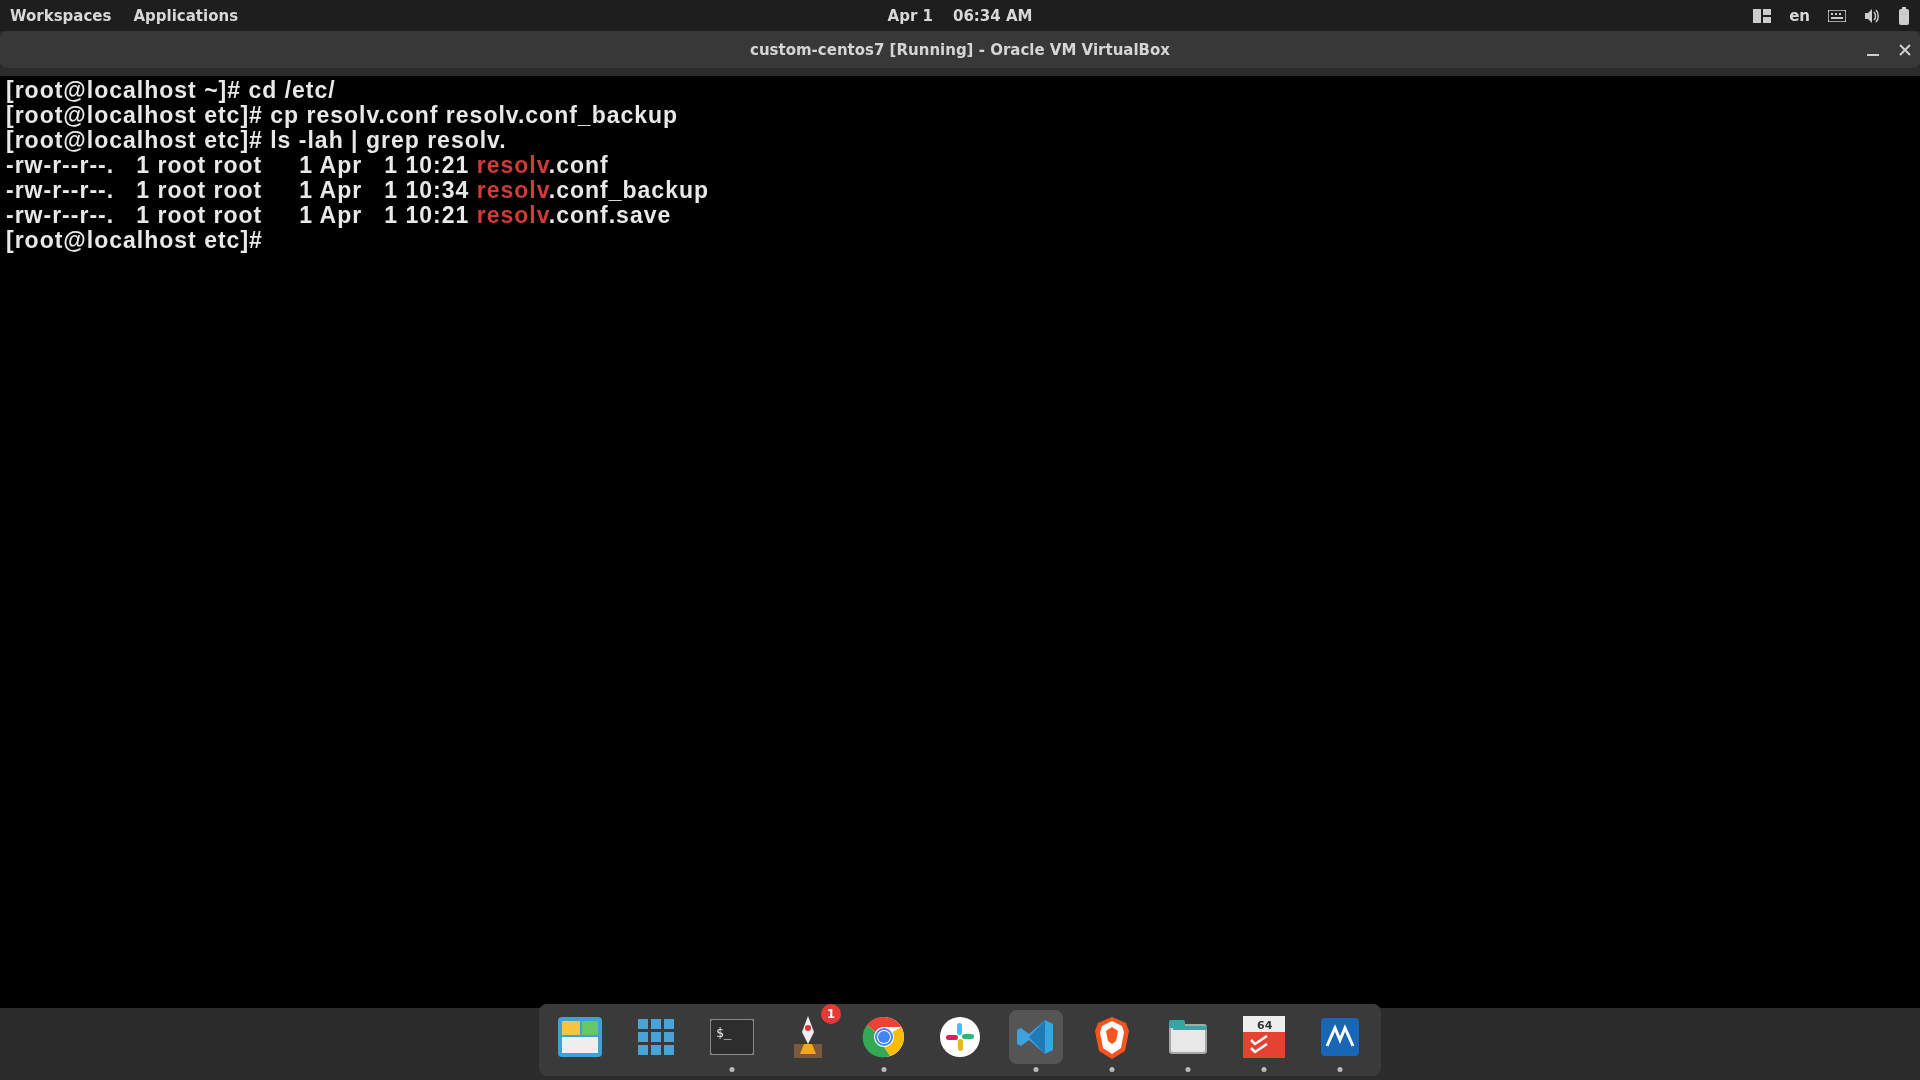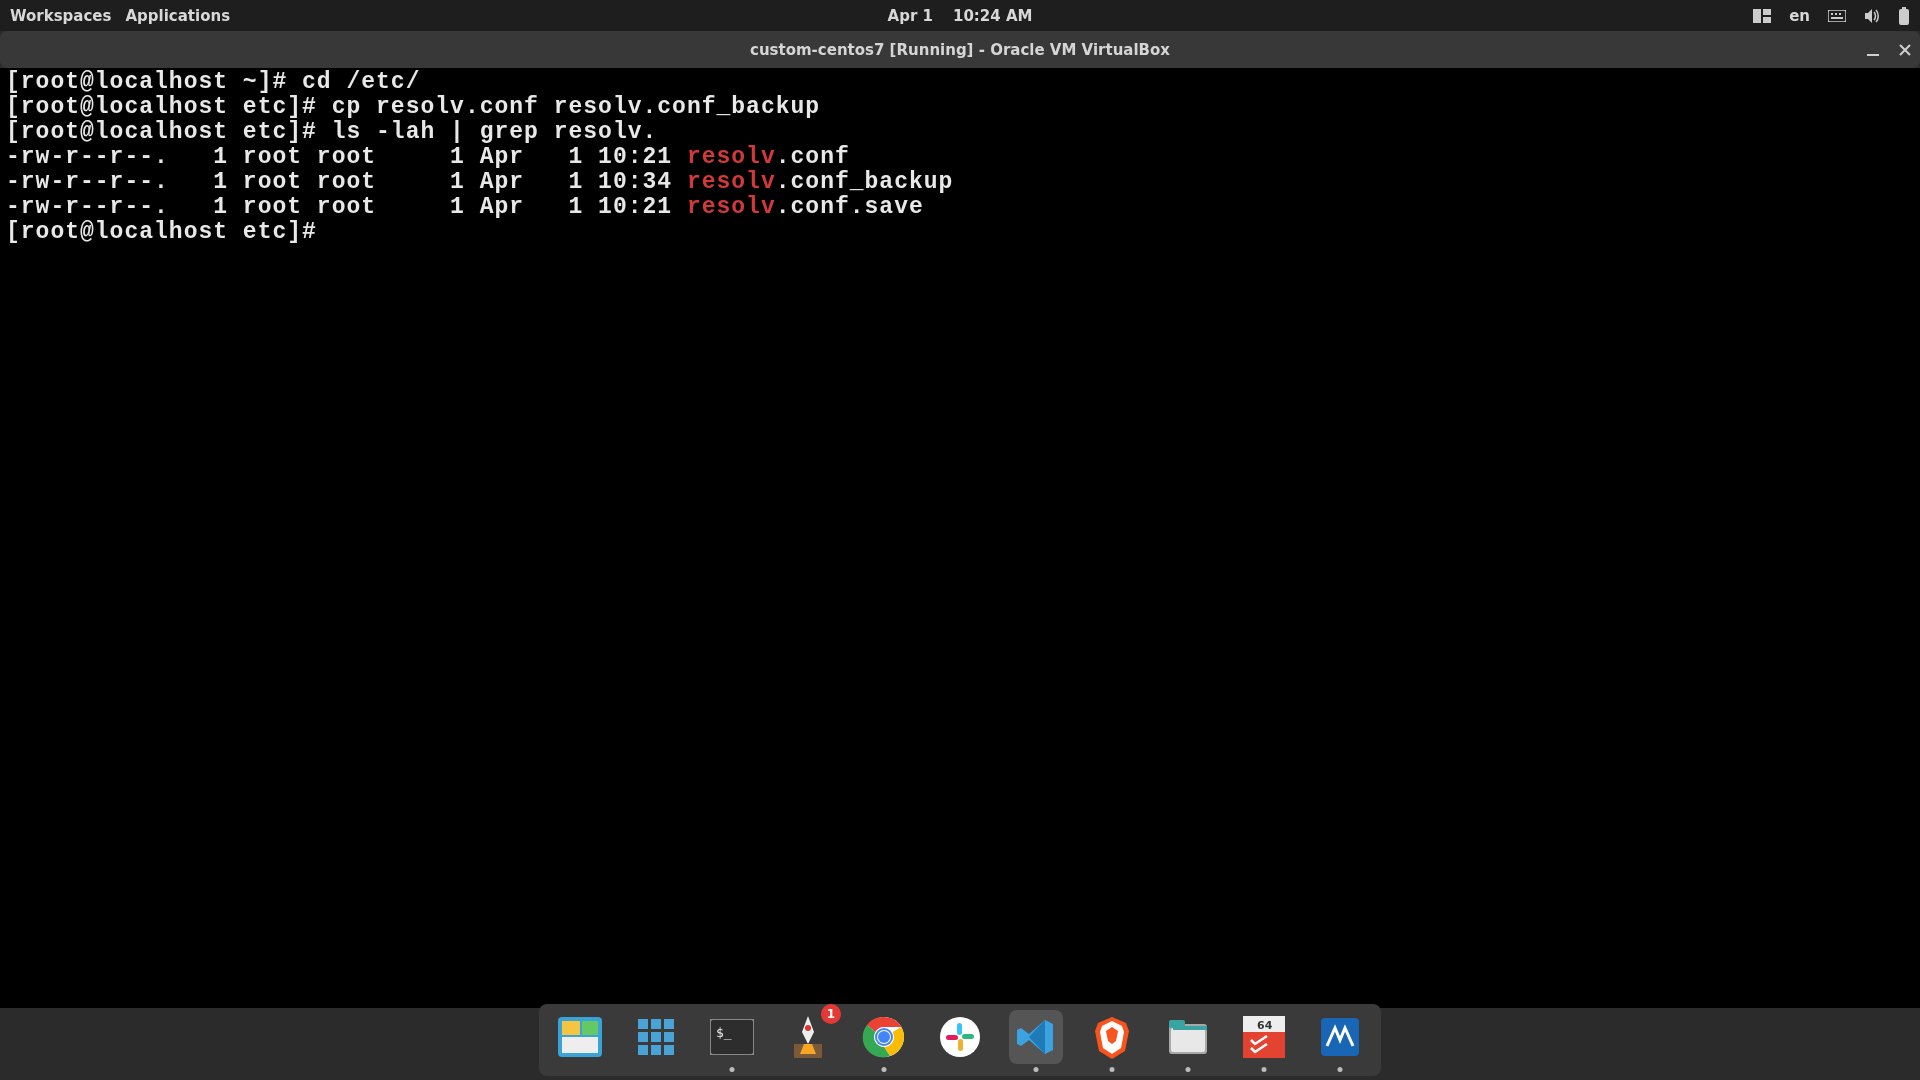--- a/index.html
+++ b/index.html
@@ -15,21 +15,21 @@
     height: 31px;
     background: #1e1e1e;
     display: flex;
     align-items: center;
     color: #d8d8d8;
     font-size: 15px;
     font-weight: 600;
     padding: 0 10px;
     position: relative;
   }
-  .topbar-left { display: flex; gap: 14px; }
+  .topbar-left { display: flex; gap: 22px; }
   .topbar-center {
     position: absolute; left: 50%; transform: translateX(-50%);
     display: flex; gap: 20px; font-weight: 600;
   }
   .topbar-right {
     margin-left: auto; display: flex; gap: 18px; align-items: center; justify-content: flex-end;
   }
   .topbar .icon { display: inline-flex; align-items: center; }
   .titlebar {
     height: 37px;
@@ -41,27 +41,28 @@
   }
   .titlebar-controls {
     position: absolute; right: 8px; top: 0; bottom: 0;
     display: flex; align-items: center; gap: 18px;
   }
   .titlebar-controls .win-btn { color: #cfcfcf; font-size: 15px; }
   .terminal {
     background: #000;
     height: 940px;
     padding: 2px 6px;
-    font-family: Liberation Mono, monospace;
+    font-family: Liberation Sans, sans-serif;
     font-size: 23px;
     font-weight: 700;
     letter-spacing: 1px;
     color: #e8e8e8;
     line-height: 1.09;
     white-space: pre;
+    margin-top: 8px;
   }
   .terminal .hl { color: #d23a3a; font-weight: 700; }
   .dock-wrap {
     position: absolute;
     bottom: 0; left: 0; right: 0;
     height: 72px;
     background: #2b2b2b;
     display: flex; justify-content: center; align-items: flex-end;
     padding-bottom: 4px;
   }
@@ -94,21 +95,21 @@
 </head>
 <body>
 
 <div class="topbar">
   <div class="topbar-left">
     <span class="clickable">Workspaces</span>
     <span class="clickable">Applications</span>
   </div>
   <div class="topbar-center">
     <span>Apr 1</span>
-    <span>10:24 AM</span>
+    <span>06:34 AM</span>
   </div>
   <div class="topbar-right">
     <span class="icon">
       <svg width="18" height="14" viewBox="0 0 18 14">
           <rect x="0" y="0" width="8" height="14" fill="#ccc"></rect>
           <rect x="10" y="0" width="8" height="6" fill="#ccc"></rect>
           <rect x="10" y="8" width="8" height="6" fill="#ccc"></rect>
         </svg>
     </span>
     <span>en</span>

